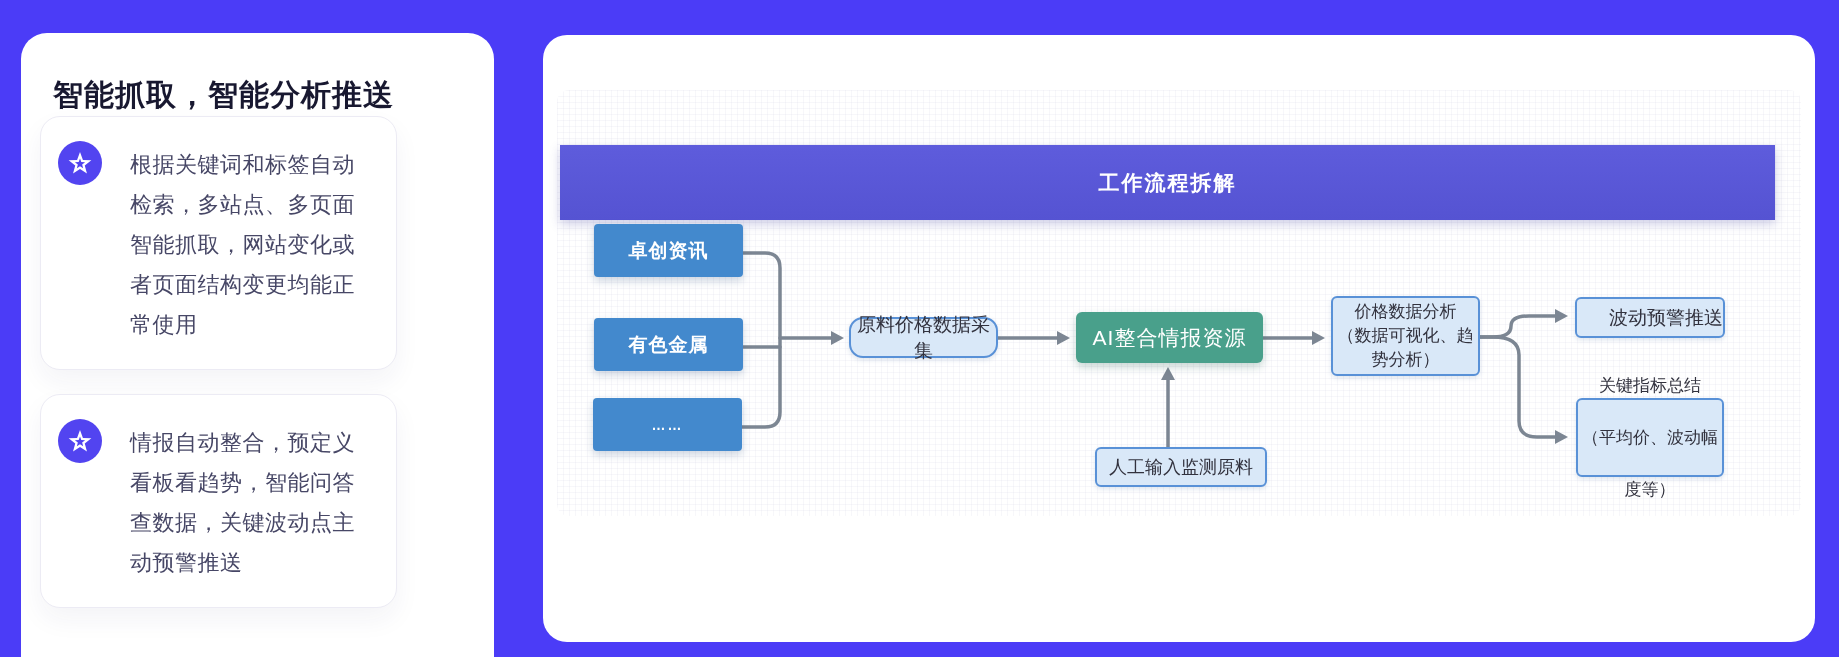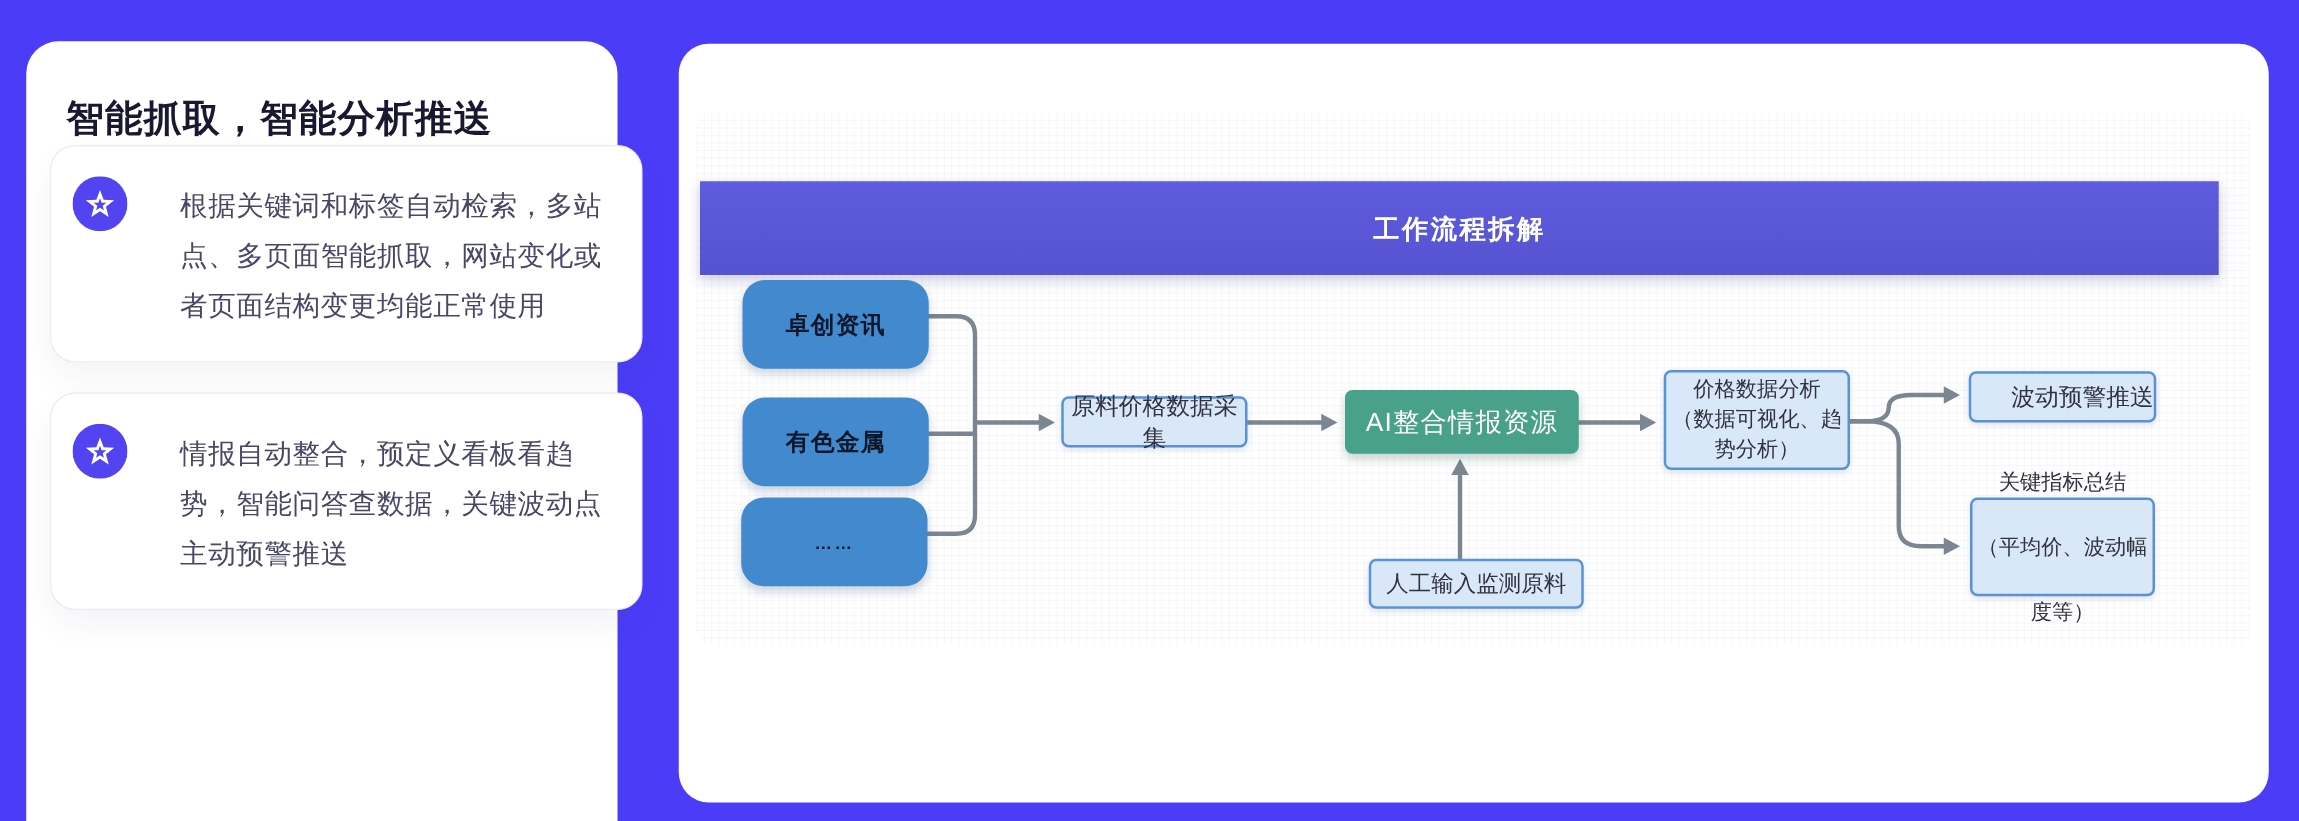--- a/index.html
+++ b/index.html
@@ -14,24 +14,24 @@
   .left-card {
     position:absolute; left:21px; top:33px; width:473px; height:660px;
     background:#ffffff; border-radius:26px;
     padding:42px 19px 0 19px;
   }
   .left-title {
     margin-left:13px; 
     font-size:30px; font-weight:800; color:#181830; letter-spacing:1px;
   }
   .feature-card {
-    width:474px; border:1px solid #ecebf4; border-radius:20px;
+    width:357px; border:1px solid #ecebf4; border-radius:20px;
     background:#ffffff; box-shadow:0 12px 26px rgba(40,40,90,0.05);
     padding:22px 24px 24px 17px;
-    display:flex; align-items:flex-start; gap:42px;
+    display:flex; align-items:flex-start; gap:28px;
     margin-bottom:24px;
   }
   .badge { width:44px; height:44px; flex:0 0 44px; margin-top:2px; }
   .feature-text {
     font-size:22px; line-height:40px; color:#474766; margin-top:6px;
     letter-spacing:0.5px;
   }
 
   
   .flow-card {
@@ -49,32 +49,32 @@
   }
   .flow-header {
     position:absolute; left:17px; top:82px; width:1215px; height:75px;
     background:linear-gradient(180deg,#5e5cdc,#5553d2);
     box-shadow:0 4px 10px rgba(60,60,160,0.25);
     display:flex; align-items:center; justify-content:center;
     color:#ffffff; font-size:21px; font-weight:700; letter-spacing:2px;margin-top:28px;
   }
   .node { position:absolute; display:flex; align-items:center; justify-content:center; text-align:center; }
   .src-box {
-    width:149px; height:71px; border-radius:18px;
+    width:149px; height:53px; border-radius:4px;
     background:#4389cd; box-shadow:0 4px 8px rgba(30,70,120,0.22);
-    color:#0f172a; font-size:19px; font-weight:700; letter-spacing:1px;
+    color:#ffffff; font-size:19px; font-weight:700; letter-spacing:1px;
   }
   .src-1 { left:51px;  top:189px; }
   .src-2 { left:51px;  top:283px; }
   .src-3 { left:50px;  top:363px; font-size:14px; letter-spacing:2px; }
   .light-box {
     background:#d9e8f8; border:2px solid #5991d7; border-radius:6px;
     color:#32323e; box-shadow:0 2px 5px rgba(70,110,160,0.18);
   }
-  .node-collect { left:306px; top:282px; width:149px; height:41px; font-size:19px; font-weight:500; }
+  .node-collect { left:306px; top:282px; width:149px; height:41px; font-size:19px; font-weight:500;border-radius:14px; }
   .node-ai {
     left:533px; top:277px; width:187px; height:51px; border-radius:6px;
     background:#49a08b; box-shadow:0 4px 8px rgba(30,90,80,0.25);
     color:#ffffff; font-size:21px; font-weight:400; letter-spacing:1px;
   }
   .node-manual { left:552px; top:412px; width:172px; height:40px; font-size:18px; }
   .node-analysis { left:788px; top:261px; width:149px; height:80px; font-size:17px; line-height:24px; flex-direction:column; }
   .node-alert { left:1032px; top:262px; width:150px; height:41px; font-size:19px;padding-left:32px; }
   .node-summary { left:1033px; top:363px; width:148px; height:79px; font-size:17px; line-height:24px; flex-direction:column;gap:28px; }
 

